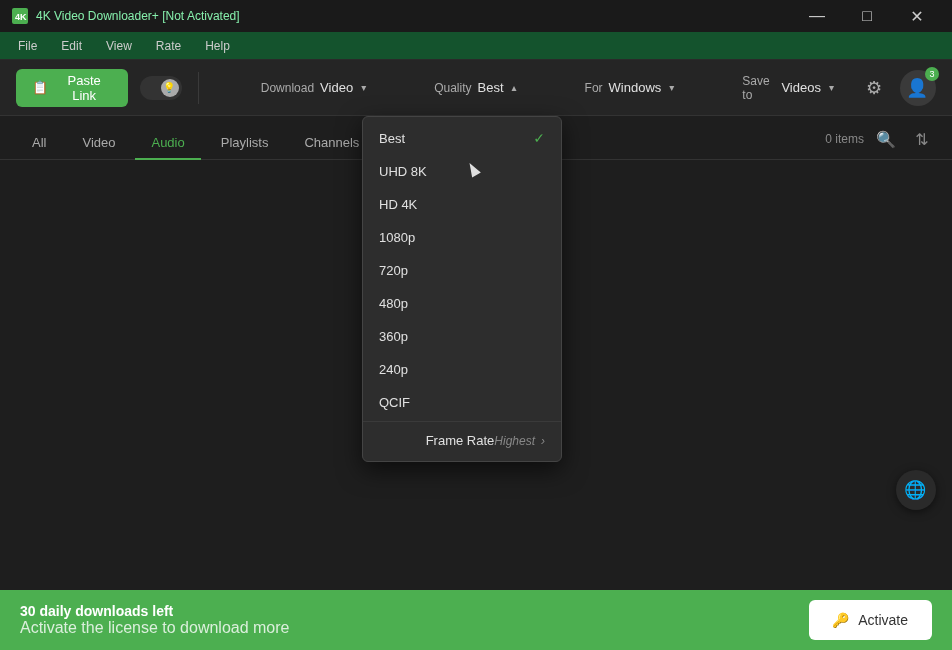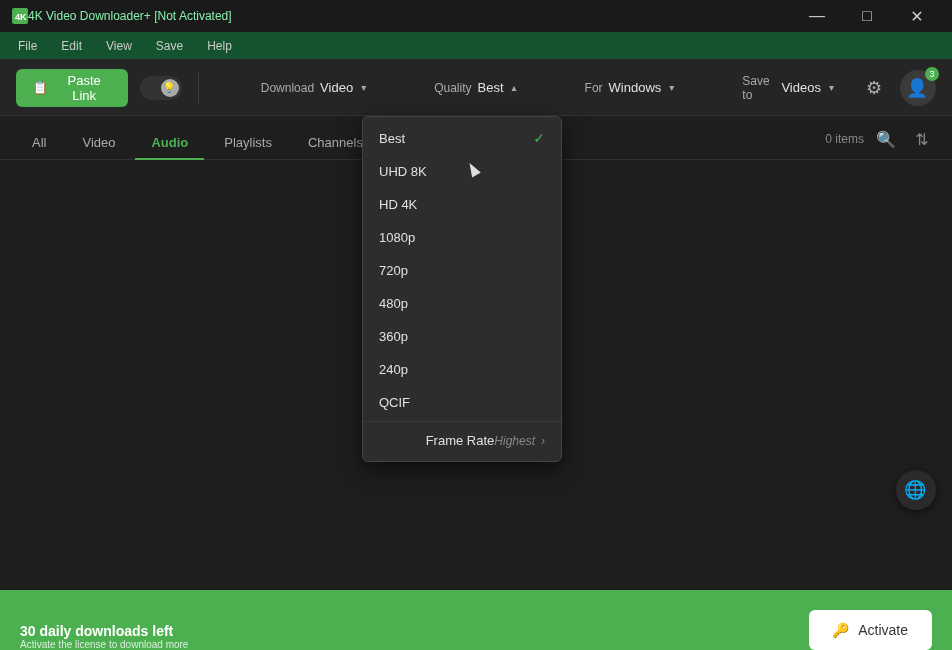--- a/index.html
+++ b/index.html
@@ -19,20 +19,21 @@
       background: #1a1a1a;
       display: flex;
       align-items: center;
       padding: 0 12px;
       justify-content: space-between;
       user-select: none;
     }
     .title-bar-left {
       display: flex;
       align-items: center;
+      gap: 8px;
     }
     .title-bar-icon {
       width: 16px;
       height: 16px;
       background: #4caf50;
       border-radius: 2px;
       display: flex;
       align-items: center;
       justify-content: center;
       font-size: 10px;
@@ -215,21 +216,20 @@
       padding: 8px 16px;
       font-size: 13px;
       color: #aaa;
       cursor: pointer;
       border-bottom: 2px solid transparent;
       margin-bottom: -1px;
     }
     .tab.active {
       color: #4caf50;
       border-bottom: 2px solid #4caf50;
-      font-weight: bold;
     }
     .tabs-right {
       margin-left: auto;
       display: flex;
       align-items: center;
       gap: 8px;
       padding-bottom: 6px;
     }
     .items-count {
       font-size: 12px;
@@ -258,31 +258,31 @@
 
     
     .bottom-bar {
       position: absolute;
       bottom: 0;
       left: 0;
       right: 0;
       height: 60px;
       background: #4caf50;
       display: flex;
-      align-items: flex-end;
+      align-items: center;
       padding: 0 20px;
       justify-content: space-between;
     }
     .bottom-bar-text h3 {
       font-size: 14px;
       color: white;
       font-weight: 600;
     }
     .bottom-bar-text p {
-      font-size: 10px;
+      font-size: 16px;
       color: rgba(255,255,255,0.8);
     }
     .activate-btn {
       background: white;
       border: none;
       color: #333;
       padding: 10px 24px;
       border-radius: 6px;
       font-size: 14px;
       cursor: pointer;
@@ -401,21 +401,21 @@
     <button class="title-bar-btn">—</button>
     <button class="title-bar-btn">□</button>
     <button class="title-bar-btn close">✕</button>
   </div>
 </div>
 
 <div class="menu-bar">
   <span class="menu-item">File</span>
   <span class="menu-item">Edit</span>
   <span class="menu-item">View</span>
-  <span class="menu-item">Save</span>
+  <span class="menu-item">Rate</span>
   <span class="menu-item">Help</span>
 </div>
 
 <div class="toolbar">
   <button class="paste-link-btn">
     <span>📋</span>
     <span>Paste Link</span>
   </button>
 
   <div class="toggle-icon">

